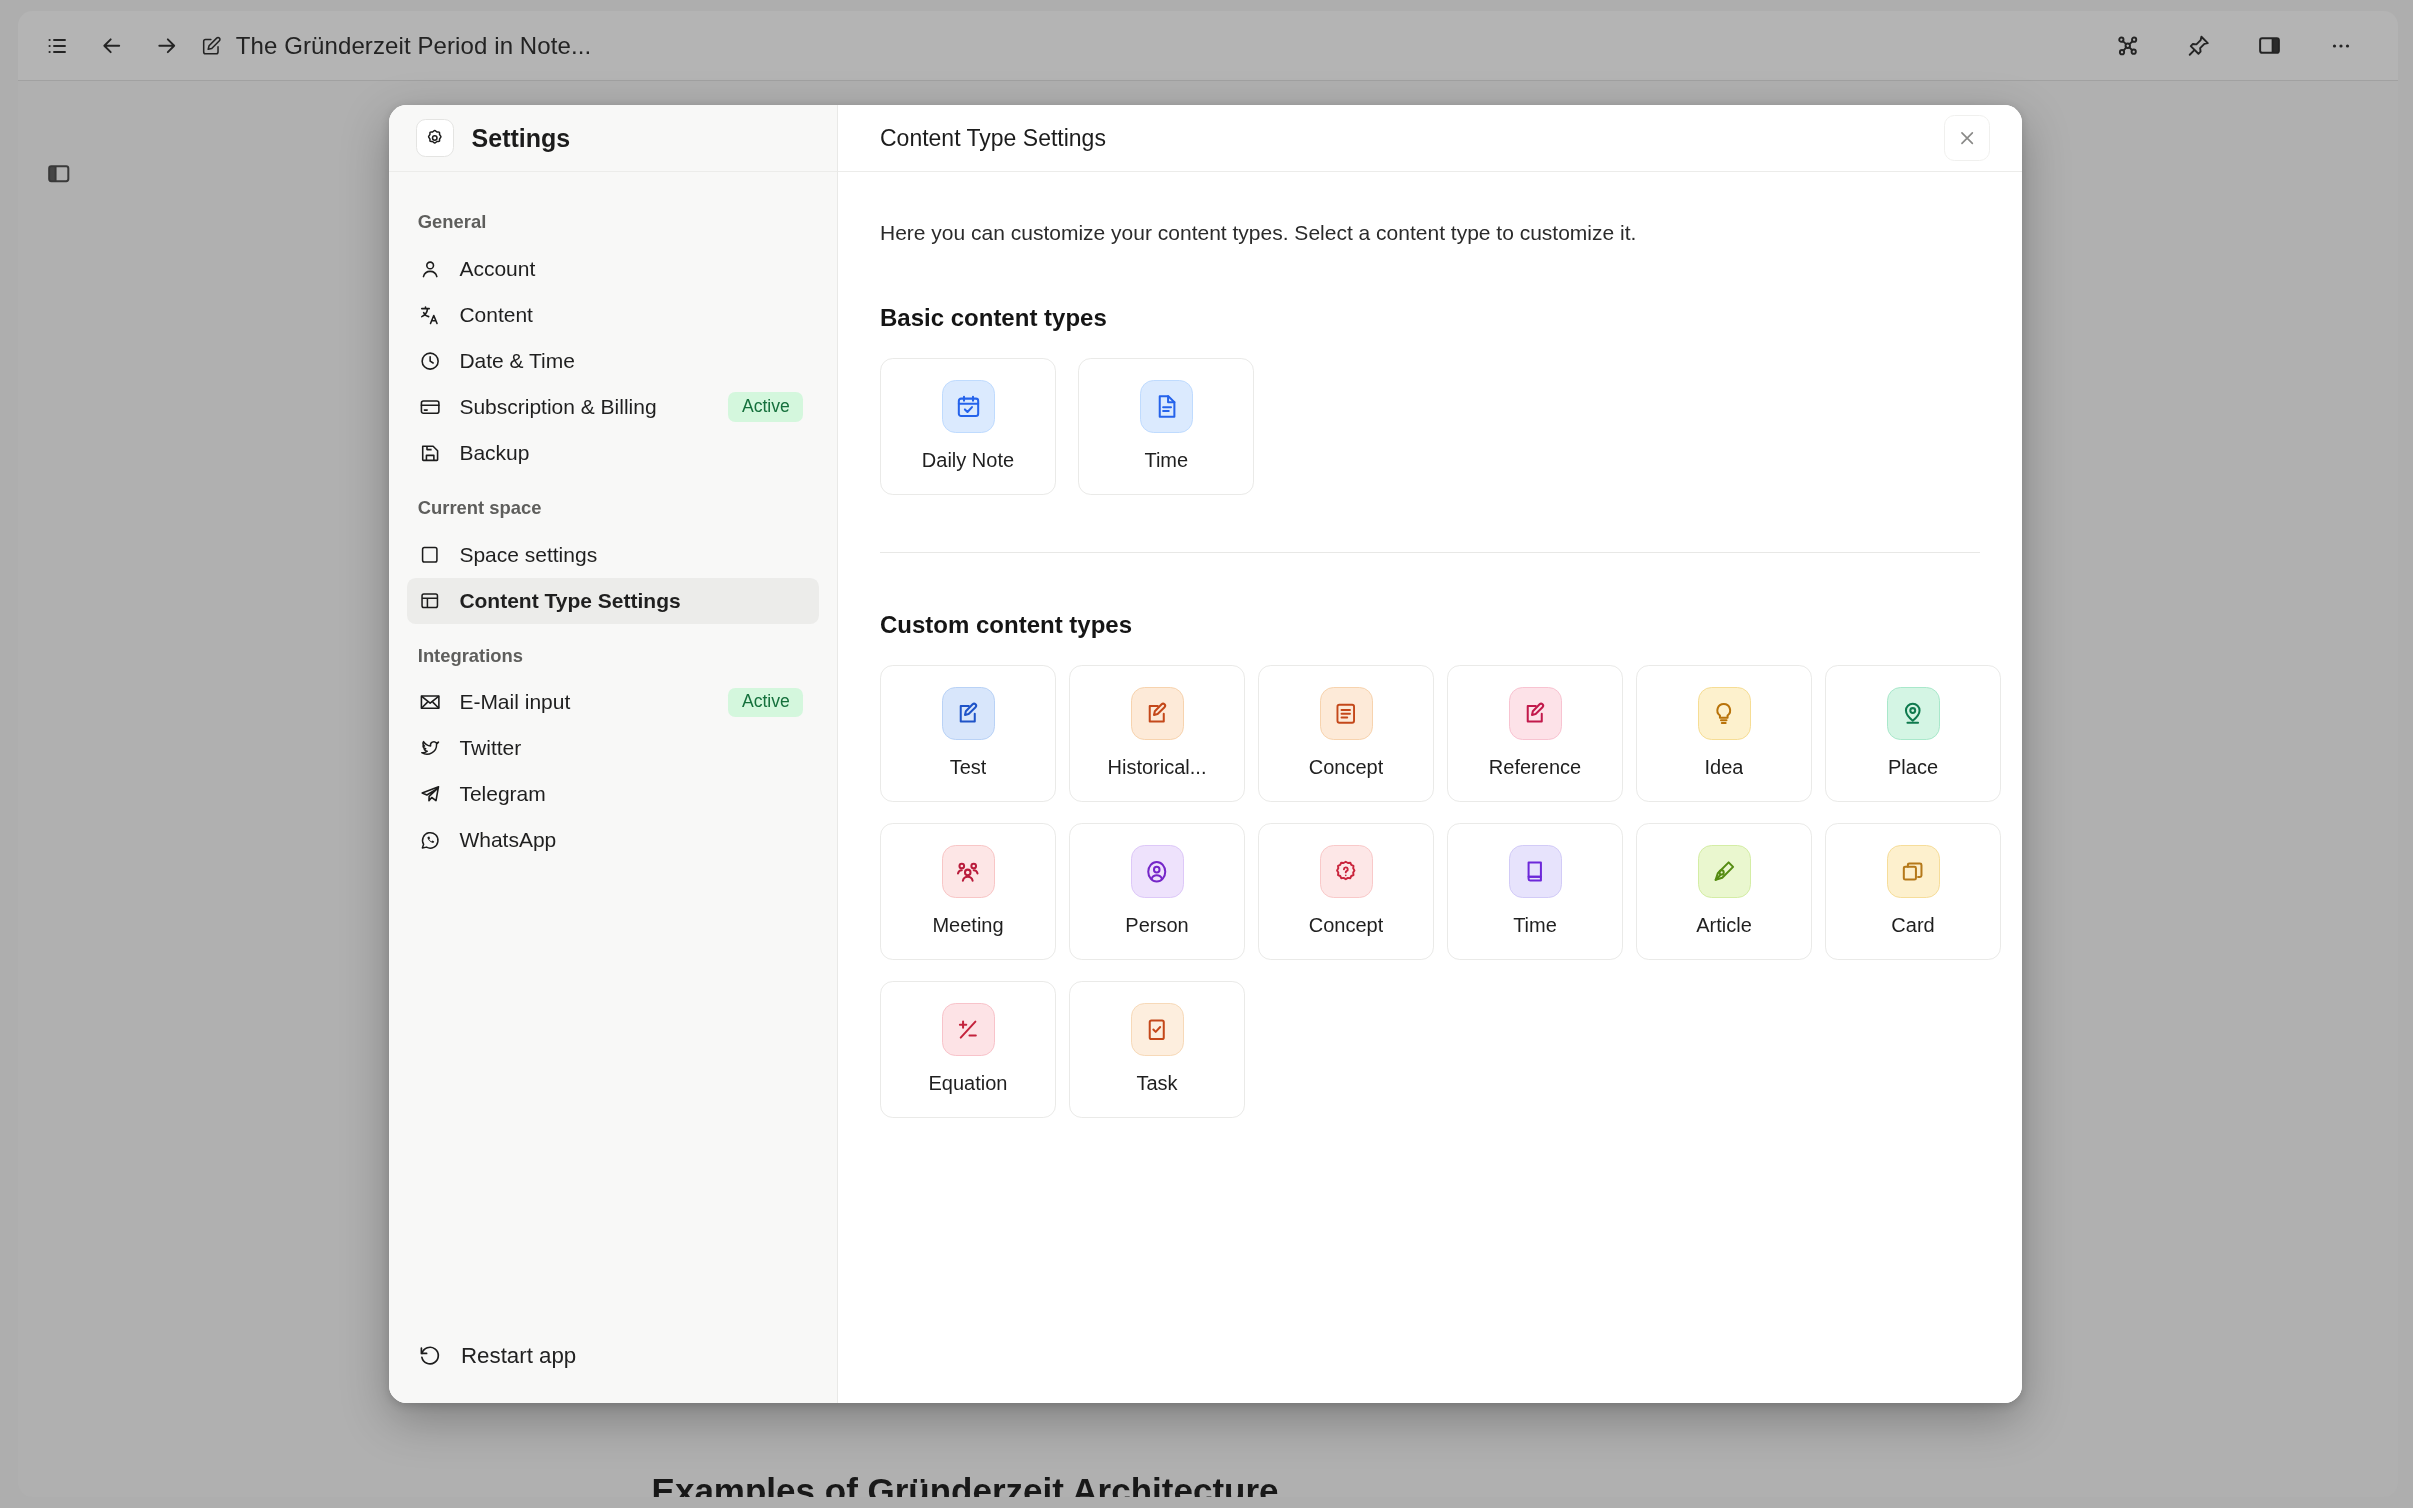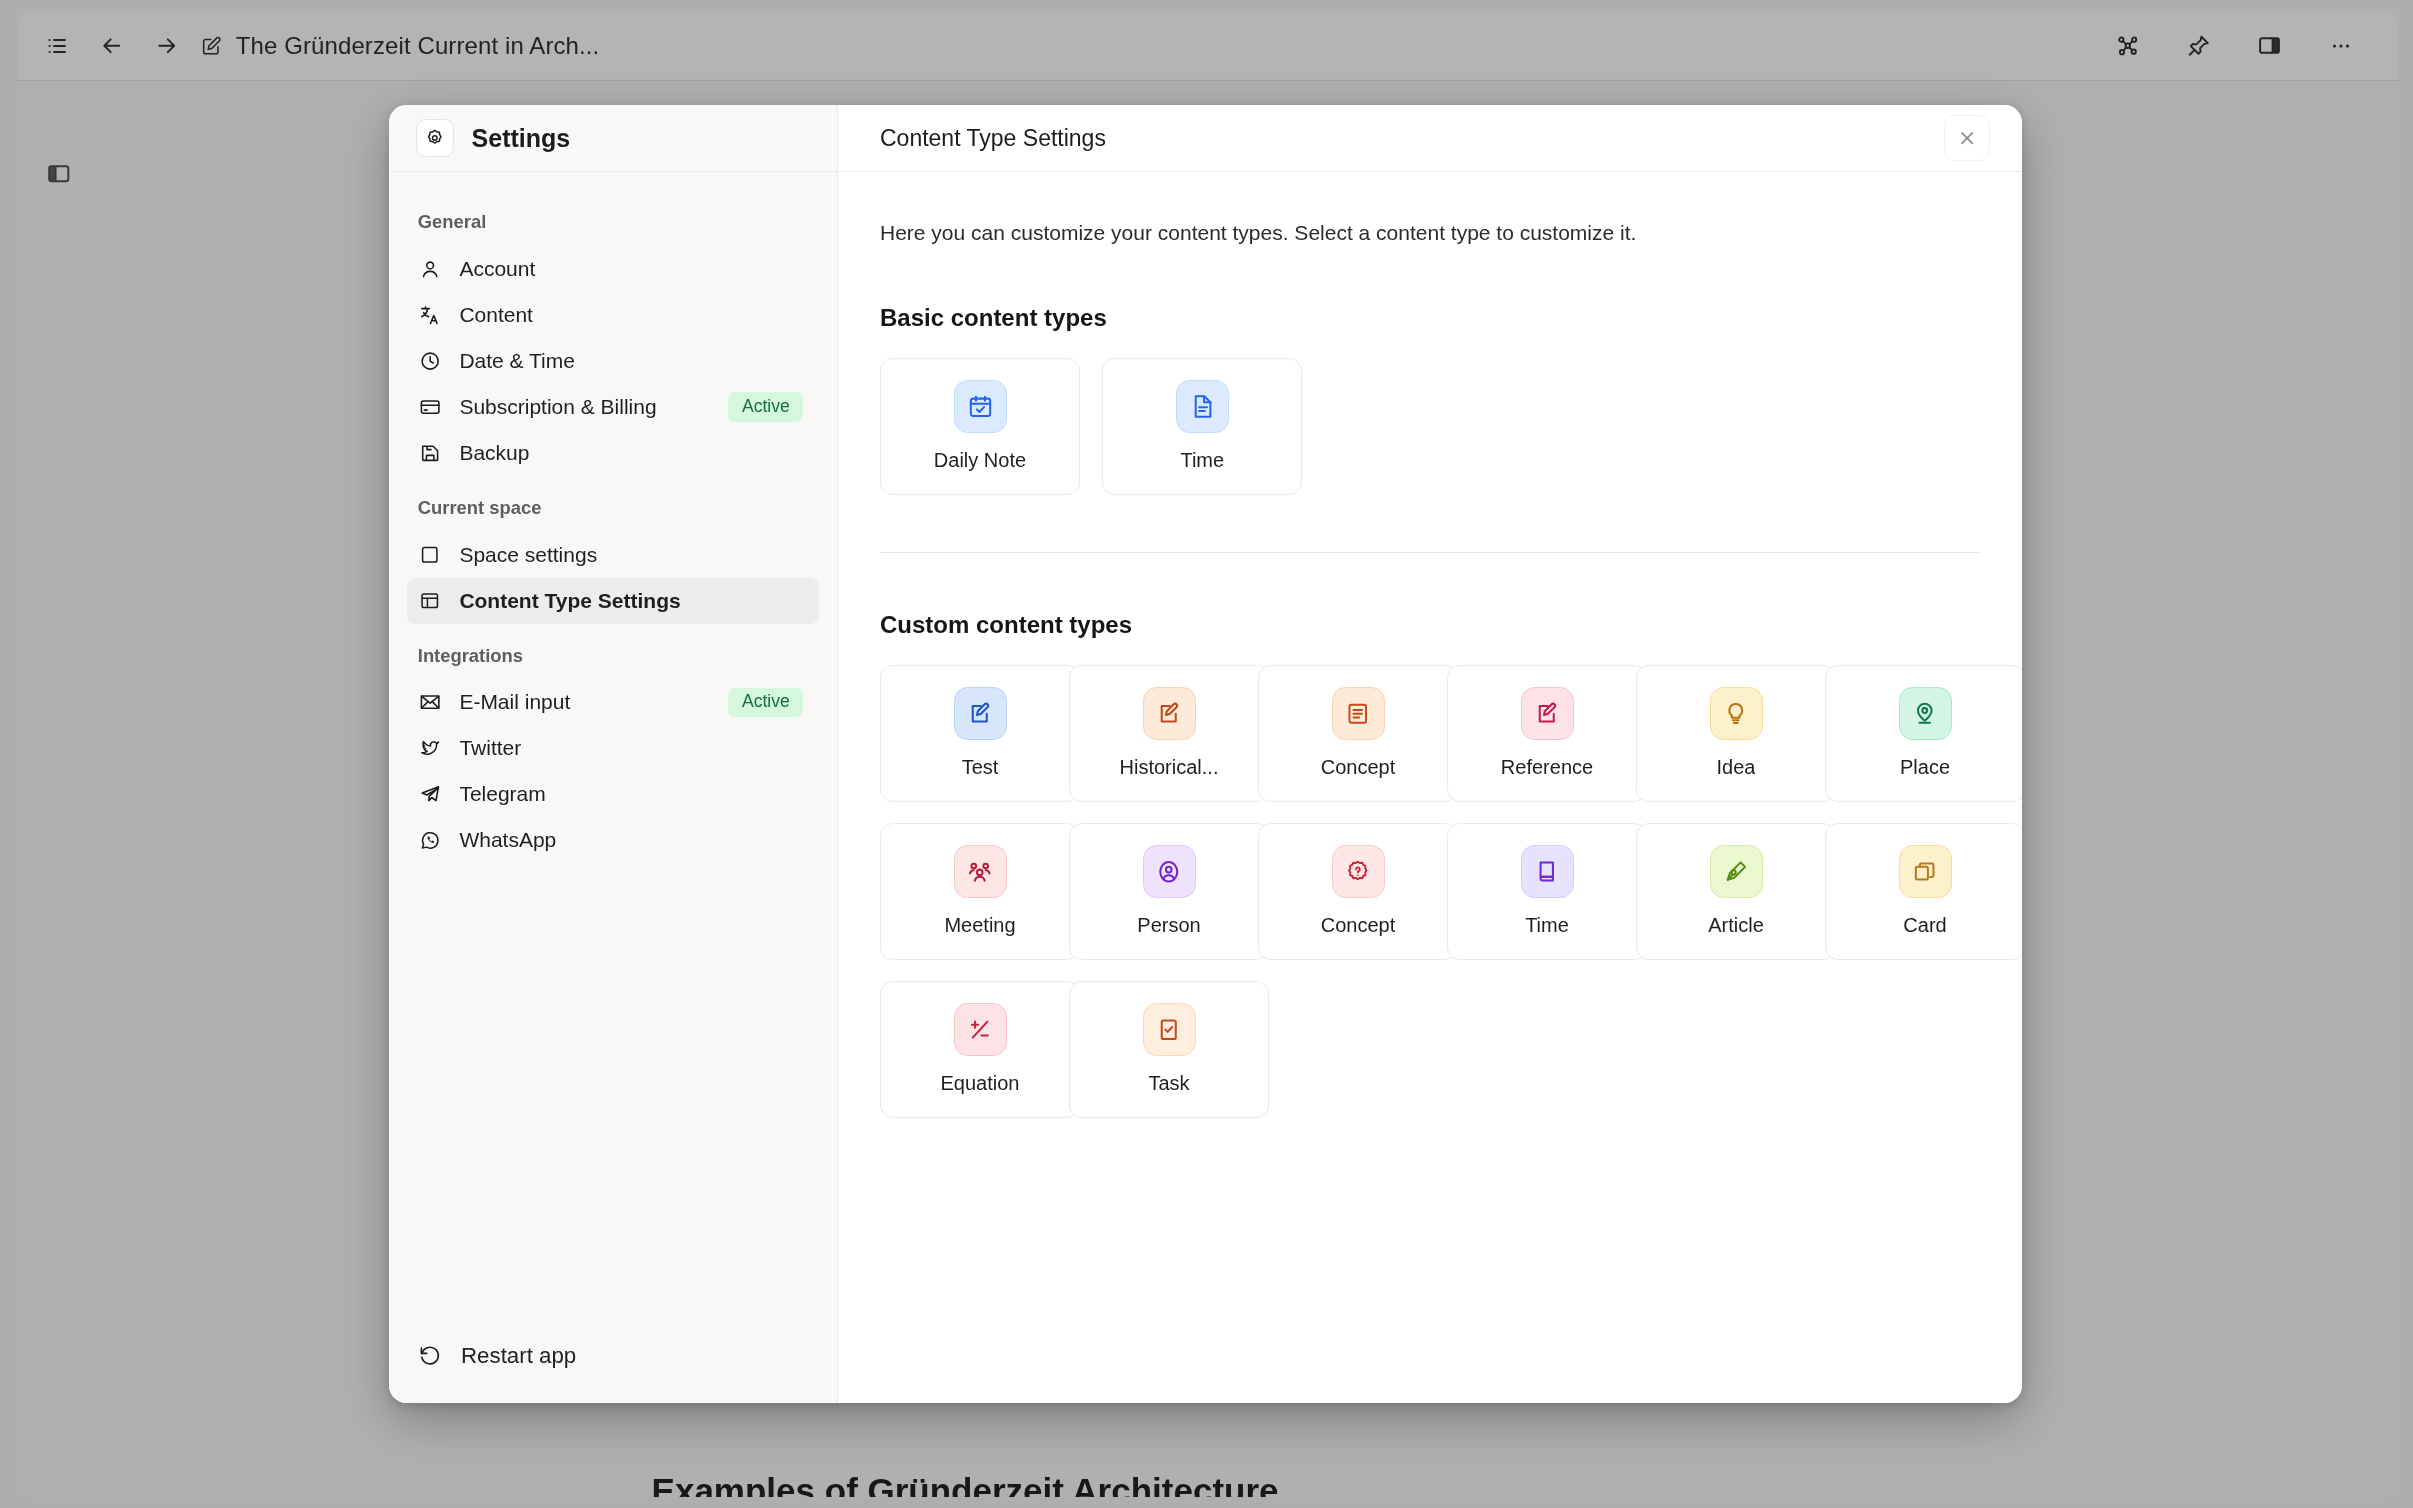--- a/index.html
+++ b/index.html
@@ -174,21 +174,21 @@
     margin: 57px 0 0 0;
   }
 
   .basic-grid { display: flex; gap: 22.3px; }
   .custom-grid {
     display: grid;
     grid-template-columns: repeat(6, 168px);
     gap: 21px 21px;
   }
   .ct-card {
-    width: 200px; height: 137px;
+    width: 176px; height: 137px;
     border: 0.8px solid #eaeae8;
     border-radius: 12.8px;
     background: #fff;
     display: flex;
     flex-direction: column;
     align-items: center;
     justify-content: center;
     gap: 16px;
   }
   .ct-icon {
@@ -231,21 +231,21 @@
         </svg>
       </div>
     </div>
     <div class="tb-title">
       <span>
         <svg width="21.5" height="21.5" viewBox="0 0 24 24" fill="none" stroke="currentColor" stroke-width="1.7" stroke-linecap="round" stroke-linejoin="round">
           <path d="M19 13v6a2 2 0 0 1-2 2H5a2 2 0 0 1-2-2V7a2 2 0 0 1 2-2h6"></path>
           <path d="M17.5 3.5a2.1 2.1 0 0 1 3 3L12 15l-4 1 1-4z"></path>
         </svg>
       </span>
-      <span>The Gründerzeit Current in Arch...</span>
+      <span>The Gründerzeit Period in Note...</span>
     </div>
     <div class="tb-right">
       <div class="tb-icon">
         <svg width="25.5" height="25.5" viewBox="0 0 24 24" fill="none" stroke="currentColor" stroke-width="1.8" stroke-linecap="round" stroke-linejoin="round">
           <circle cx="12" cy="12" r="2.1"></circle>
           <circle cx="6" cy="6.3" r="2"></circle>
           <circle cx="18" cy="6.3" r="2"></circle>
           <circle cx="6.6" cy="18" r="2"></circle>
           <circle cx="17.6" cy="17.6" r="2"></circle>
           <path d="M10.5 10.5 7.4 7.6M13.6 10.5l2.9-2.7M10.6 13.5l-2.6 3M13.5 13.5l2.7 2.7"></path>

